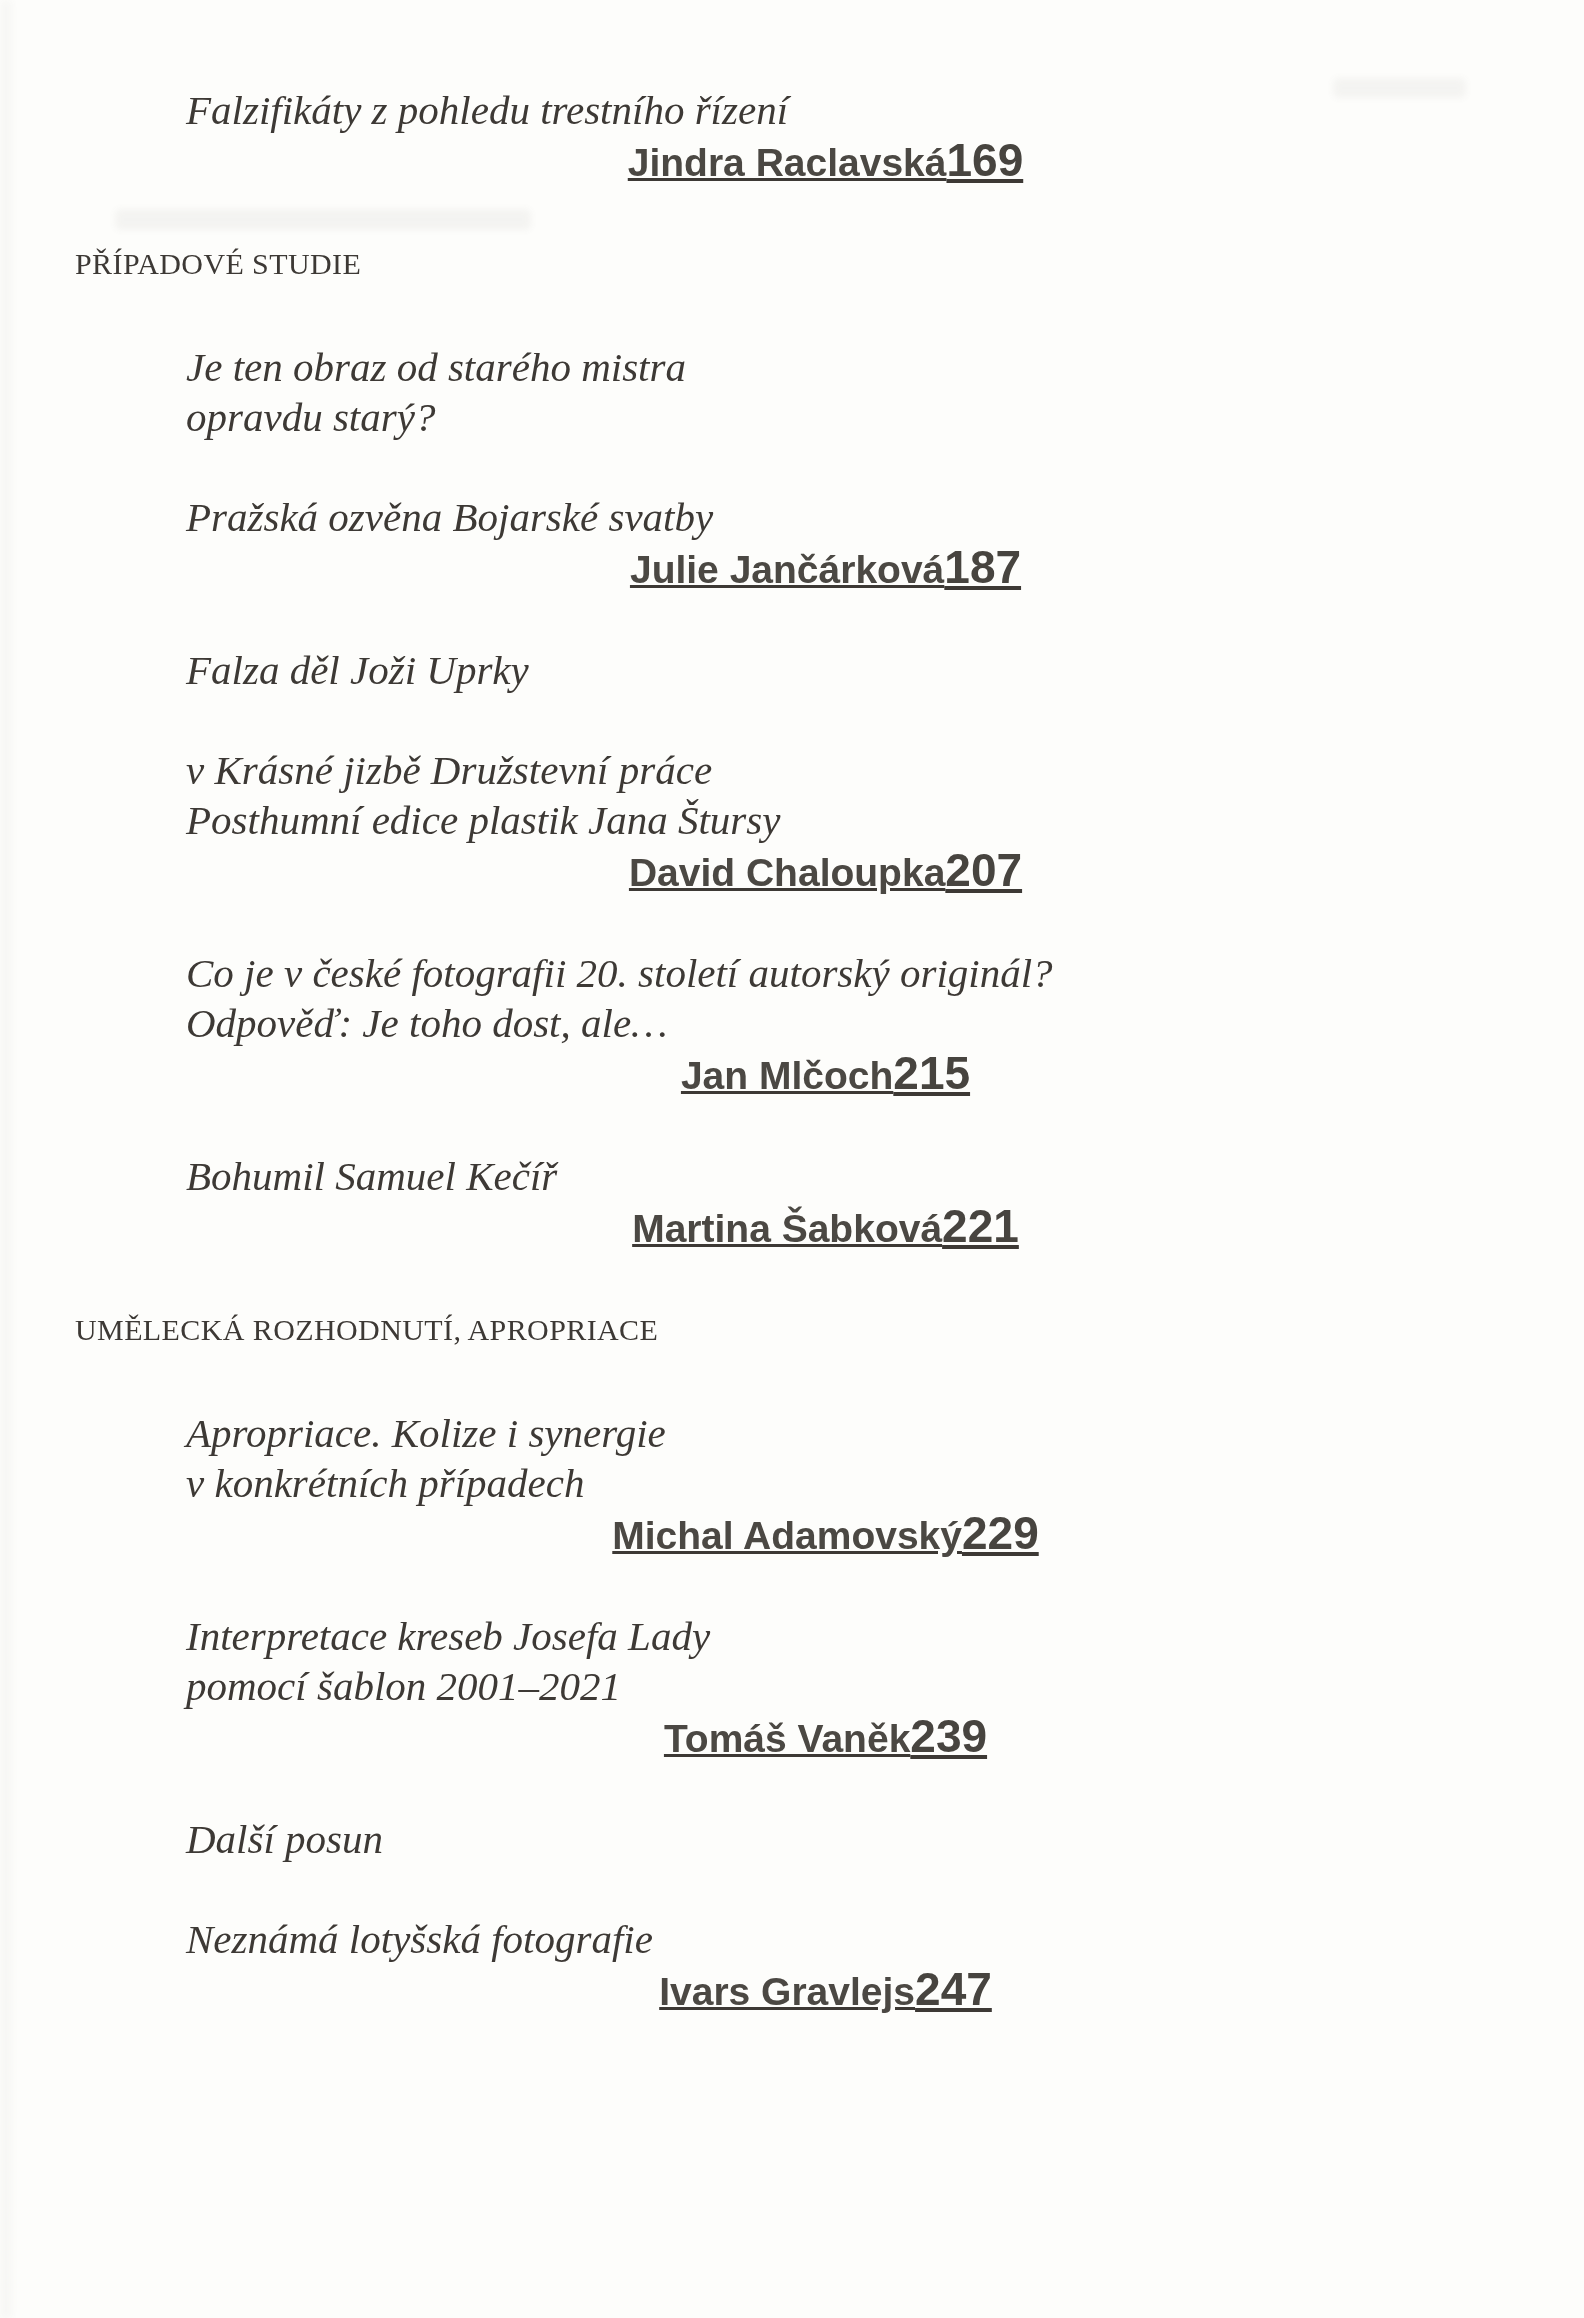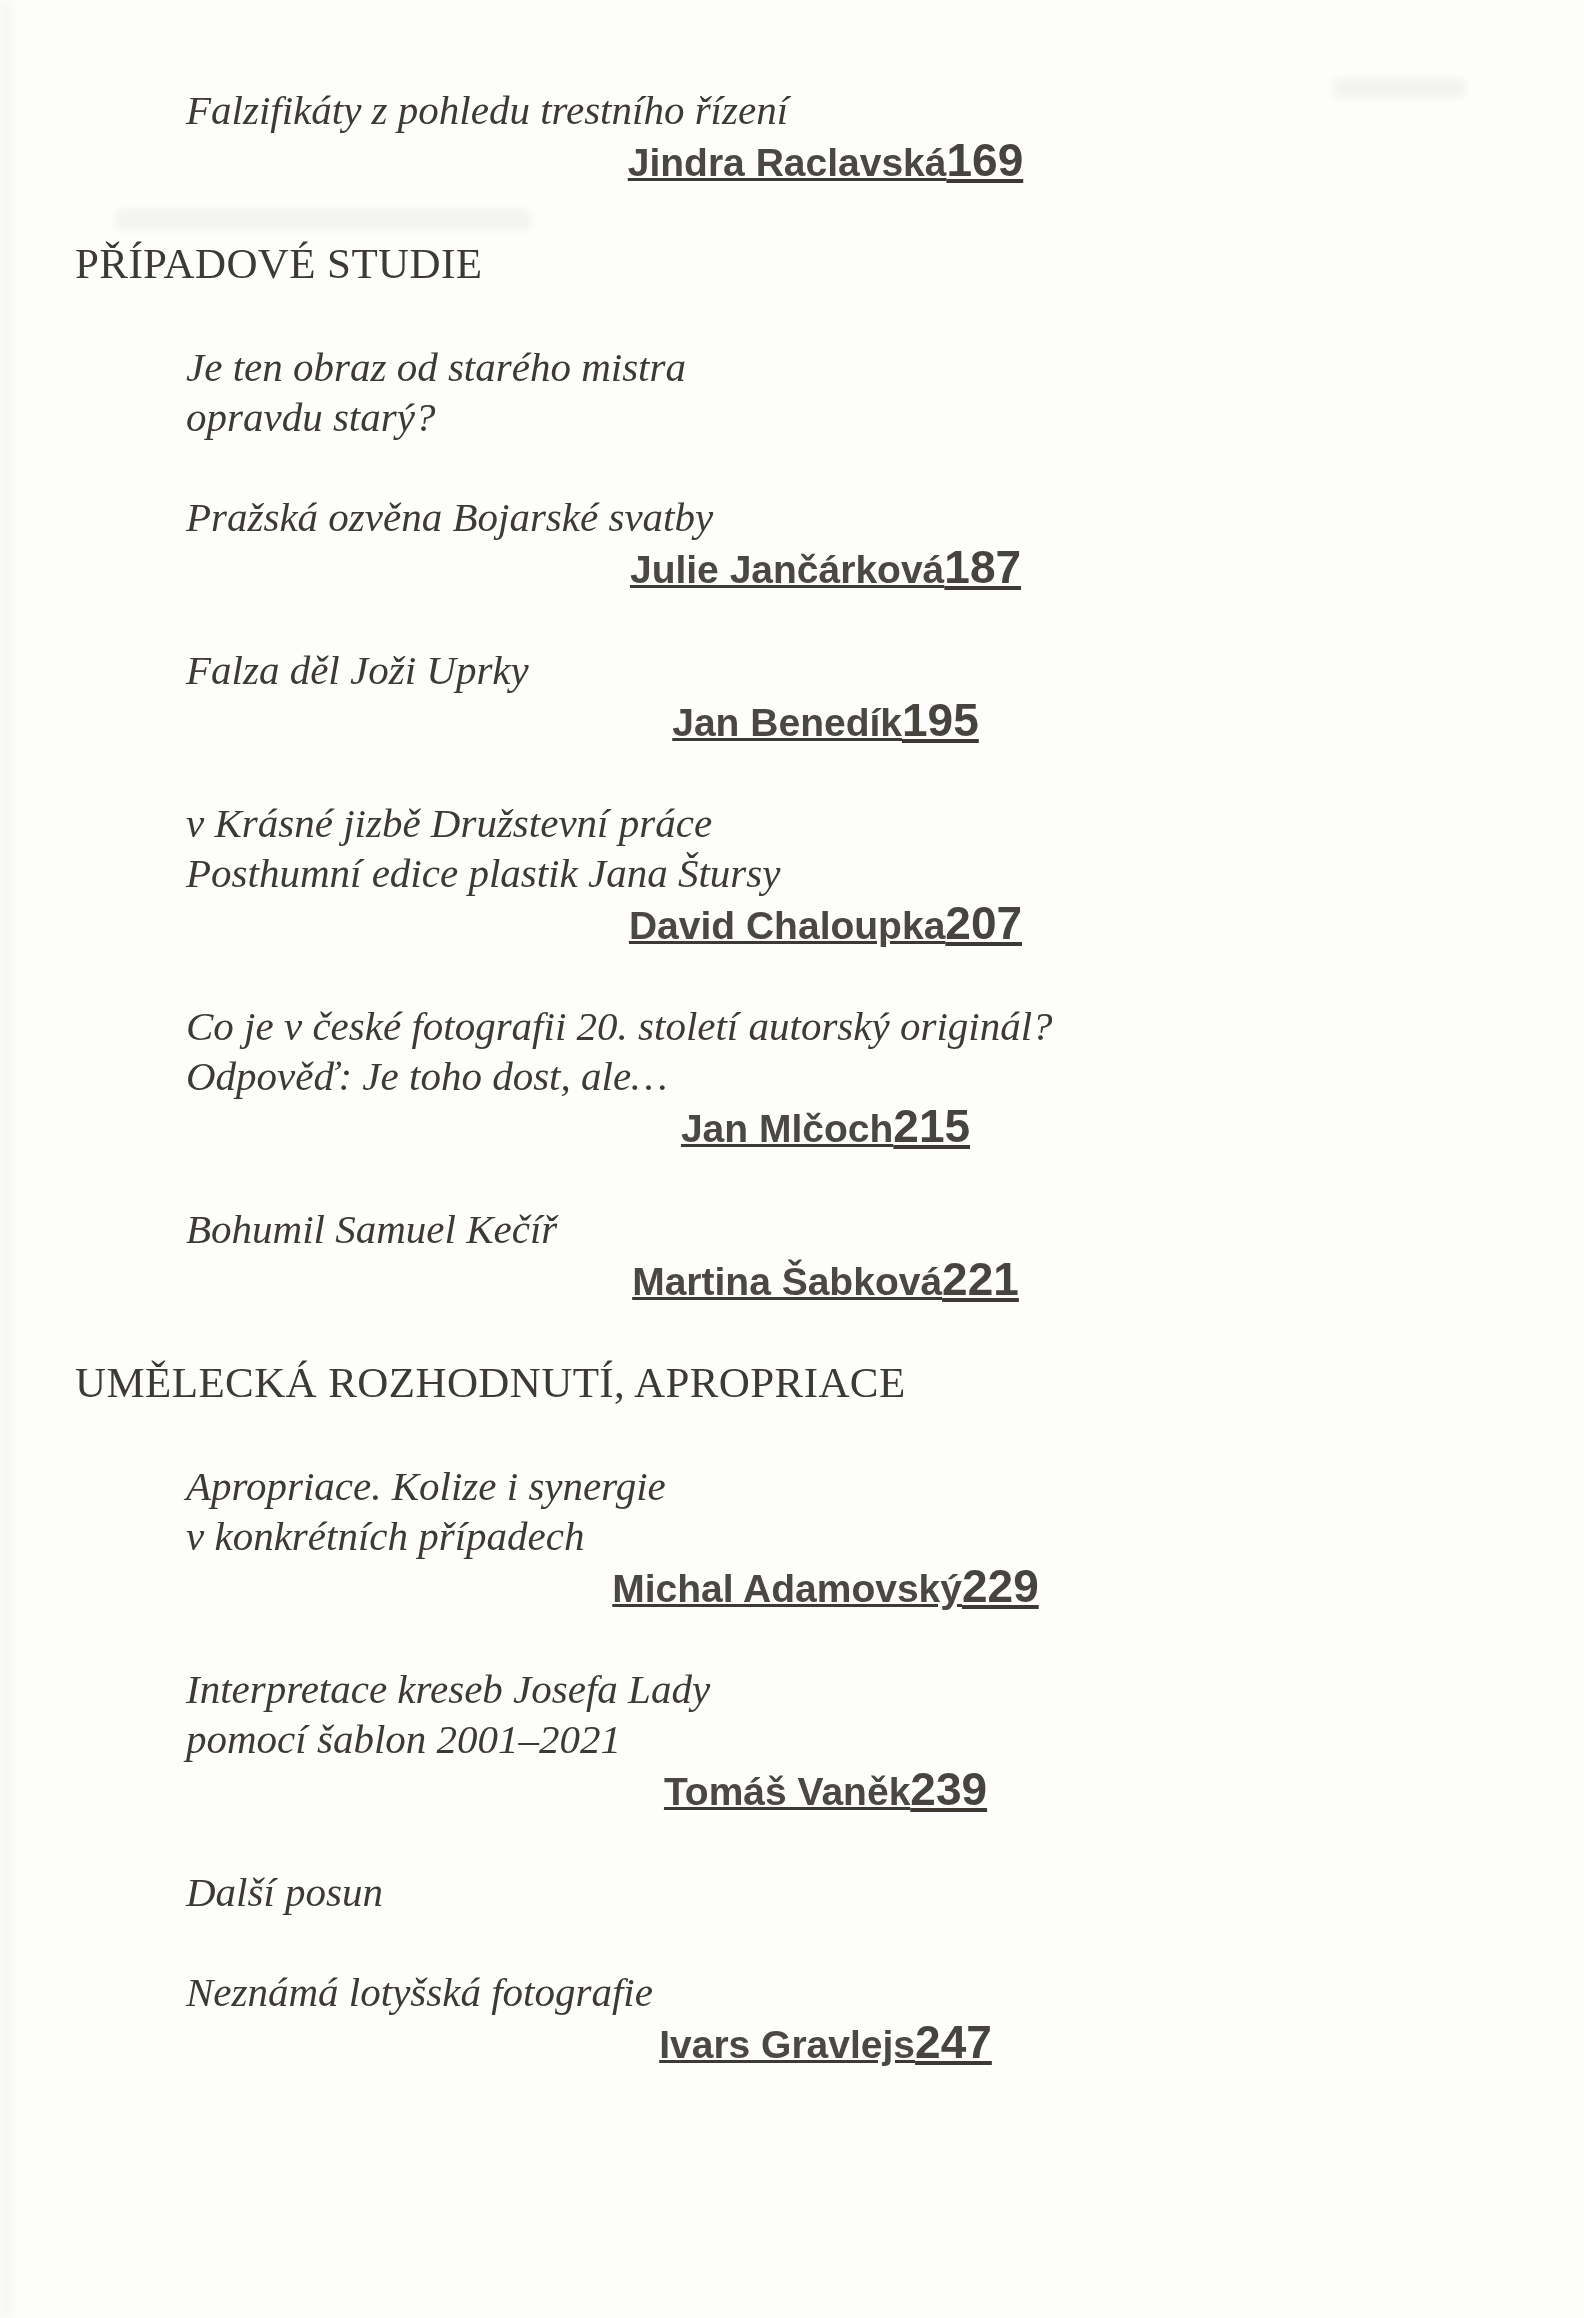--- a/index.html
+++ b/index.html
@@ -22,21 +22,21 @@
     filter: blur(3.5px);
     border-radius: 5.3px;
     pointer-events: none;
   }
   .artifact.a1 { left: 115px; top: 209px; width: 416px; height: 21px; }
   .artifact.a2 { left: 1333px; top: 78px;  width: 133px; height: 19.5px; }
   .artifact.a3 { left: 0; top: 0; width: 12.4px; height: 2319px; opacity: 0.035; border-radius: 0; }
 
   .section-heading {
     font-family: "Liberation Serif", serif;
-    font-size: 43px;
+    font-size: 30px;
     line-height: 50px;
     letter-spacing: 0.4px;
     color: #3d3935;
     margin: 51px 0 53px 0;
   }
   .entry {
     margin: 0 0 50px 111px;
   }
   .entry .title {
     font-family: "Liberation Serif", serif;
@@ -96,24 +96,20 @@
 
     <div class="author-row">
       <span class="author">Julie Jančárková</span>
       <span class="pagenum">187</span>
     </div>
   </div>
 
   <div class="entry">
     <div class="title">Falza děl Joži Uprky</div>
 
-    <div class="author-row">
-      <span class="author">Jan Benedík</span>
-      <span class="pagenum">195</span>
-    </div>
   </div>
 
   <div class="entry">
     <div class="title">v Krásné jizbě Družstevní práce</div>
     <div class="title">Posthumní edice plastik Jana Štursy</div>
     <div class="author-row">
       <span class="author">David Chaloupka</span>
       <span class="pagenum">207</span>
     </div>
   </div>

